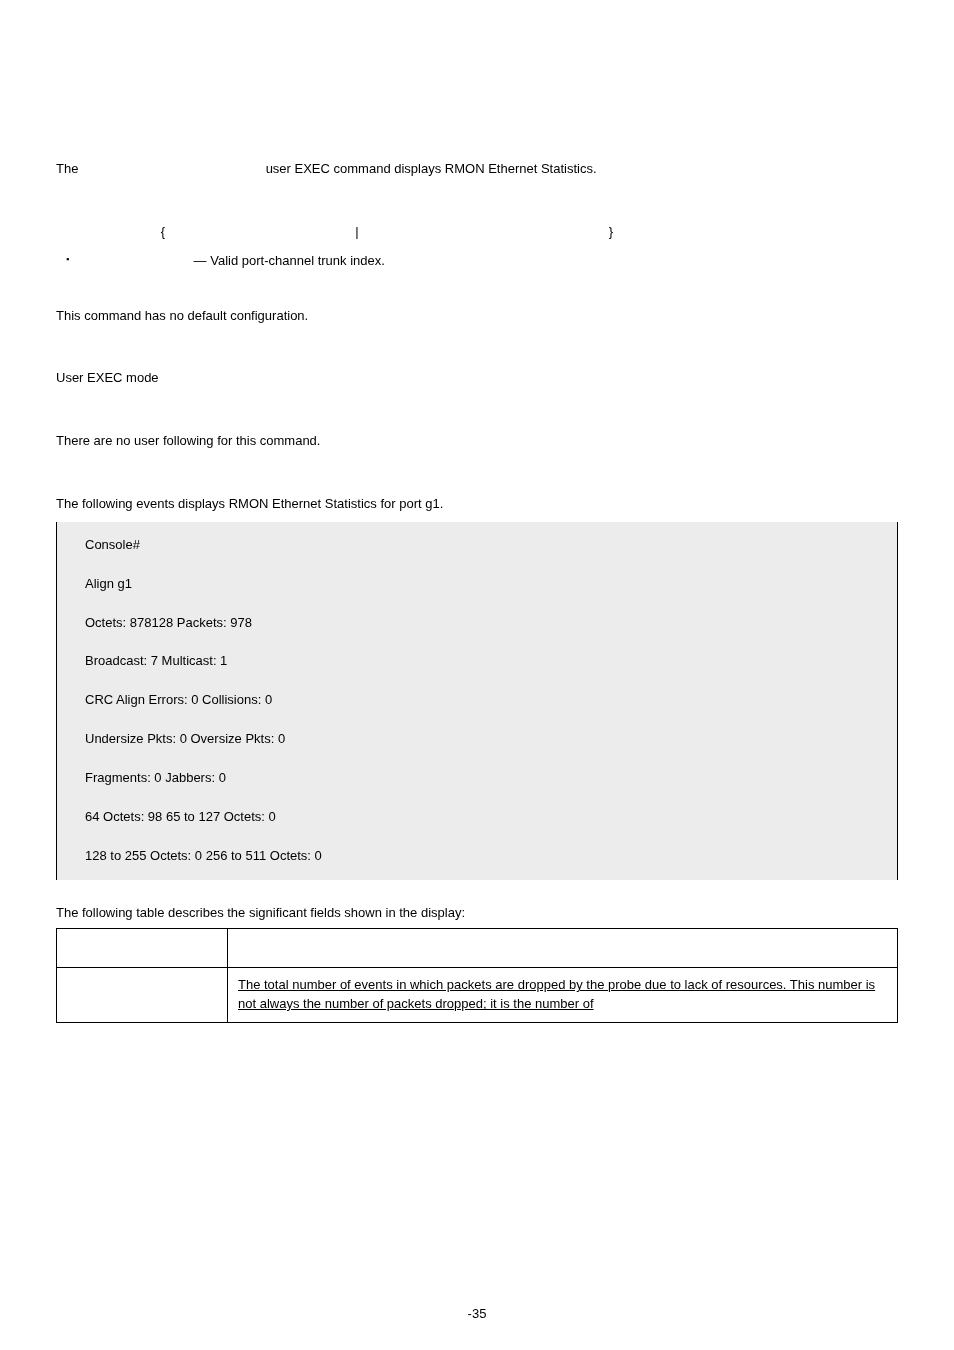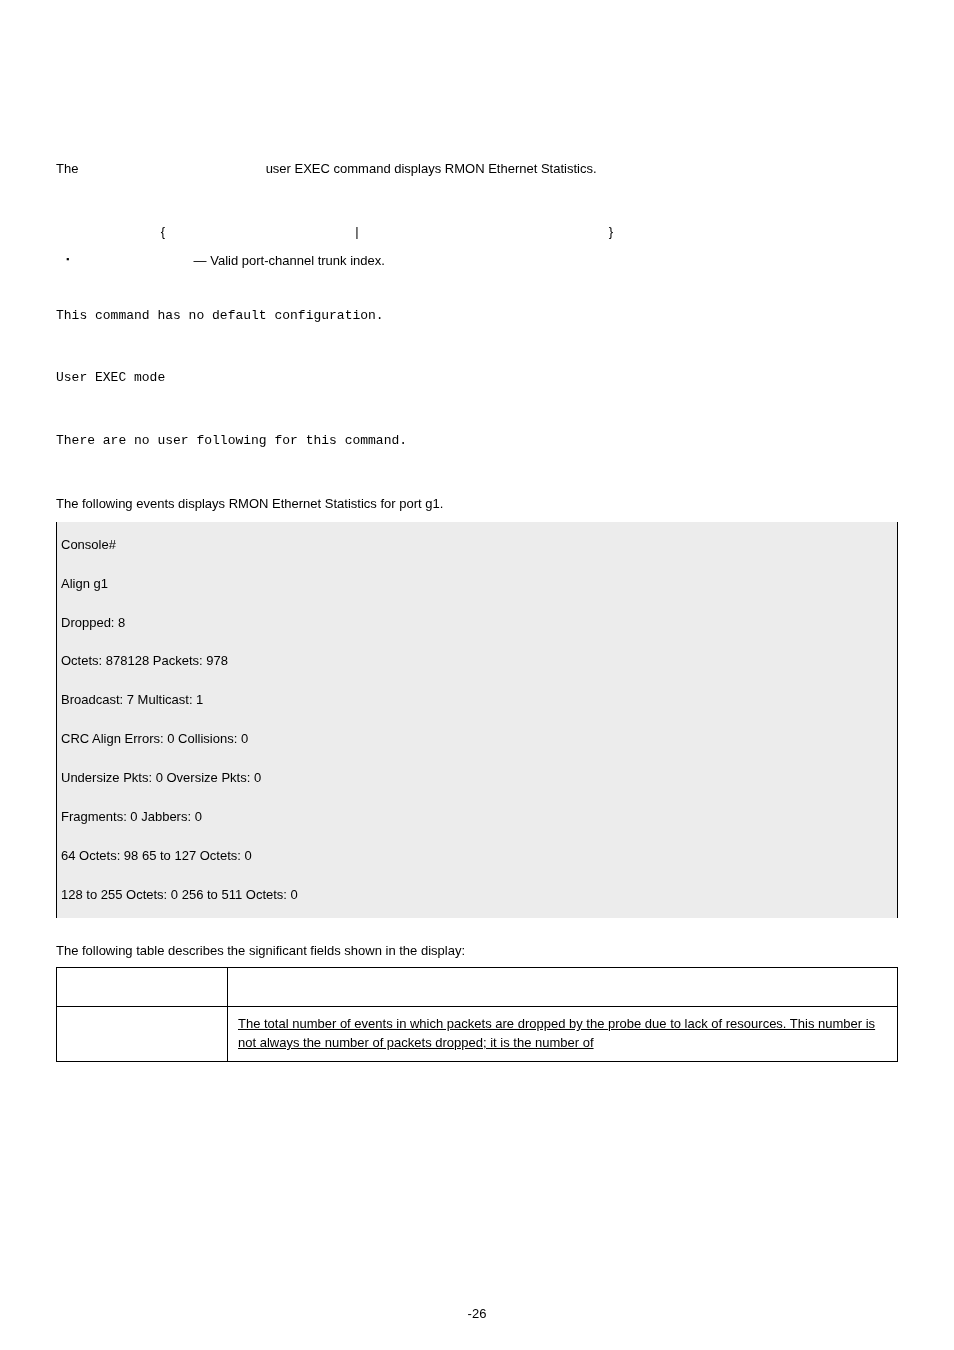--- a/index.html
+++ b/index.html
@@ -42,30 +42,30 @@
   }
   ul.bullets li::before {
     content: "▪";
     position: absolute;
     left: 10px;
     top: 1px;
     font-size: 9px;
   }
   .b1-gap { display:inline-block; width:80px; }
   .b2-gap { display:inline-block; width:104px; }
-  .section-gap { margin-bottom: 44px; font-family: Liberation Mono, monospace; }
+  .section-gap { margin-bottom: 44px; }
   .code-box {
     border-left: 1px solid #000;
     border-right: 1px solid #000;
     background: #ececec;
     padding: 4px 0;
     margin: 8px 0 24px 0;
   }
   .code-box .row {
-    padding: 10px 4px;
+    padding: 10px 28px;
   }
   table.fields {
     border-collapse: collapse;
     width: 100%;
     margin-top: 6px;
   }
   table.fields td, table.fields th {
     border: 1px solid #000;
     padding: 8px 10px;
     text-align: left;
@@ -105,21 +105,20 @@
 
   <p class="section-gap">User EXEC mode</p>
 
   <p class="section-gap">There are no user following for this command.</p>
 
   <p>The following events displays RMON Ethernet Statistics for port g1.</p>
 
   <div class="code-box">
     <div class="row">Console#</div>
     <div class="row">Align g1</div>
-    <div class="row">Dropped: 8</div>
     <div class="row">Octets: 878128 Packets: 978</div>
     <div class="row">Broadcast: 7 Multicast: 1</div>
     <div class="row">CRC Align Errors: 0 Collisions: 0</div>
     <div class="row">Undersize Pkts: 0 Oversize Pkts: 0</div>
     <div class="row">Fragments: 0 Jabbers: 0</div>
     <div class="row">64 Octets: 98 65 to 127 Octets: 0</div>
     <div class="row">128 to 255 Octets: 0 256 to 511 Octets: 0</div>
   </div>
 
   <p>The following table describes the significant fields shown in the display:</p>
@@ -130,14 +129,14 @@
       <th class="col-a"></th>
       <th></th>
     </tr>
     <tr>
       <td class="col-a"></td>
       <td>The total number of events in which packets are dropped by the probe due to lack of resources. This number is not always the number of packets dropped; it is the number of</td>
     </tr>
   </tbody>
     </table>
 
-  <div class="footer">-26</div>
+  <div class="footer">-35</div>
 </div>
 
 </body></html>

